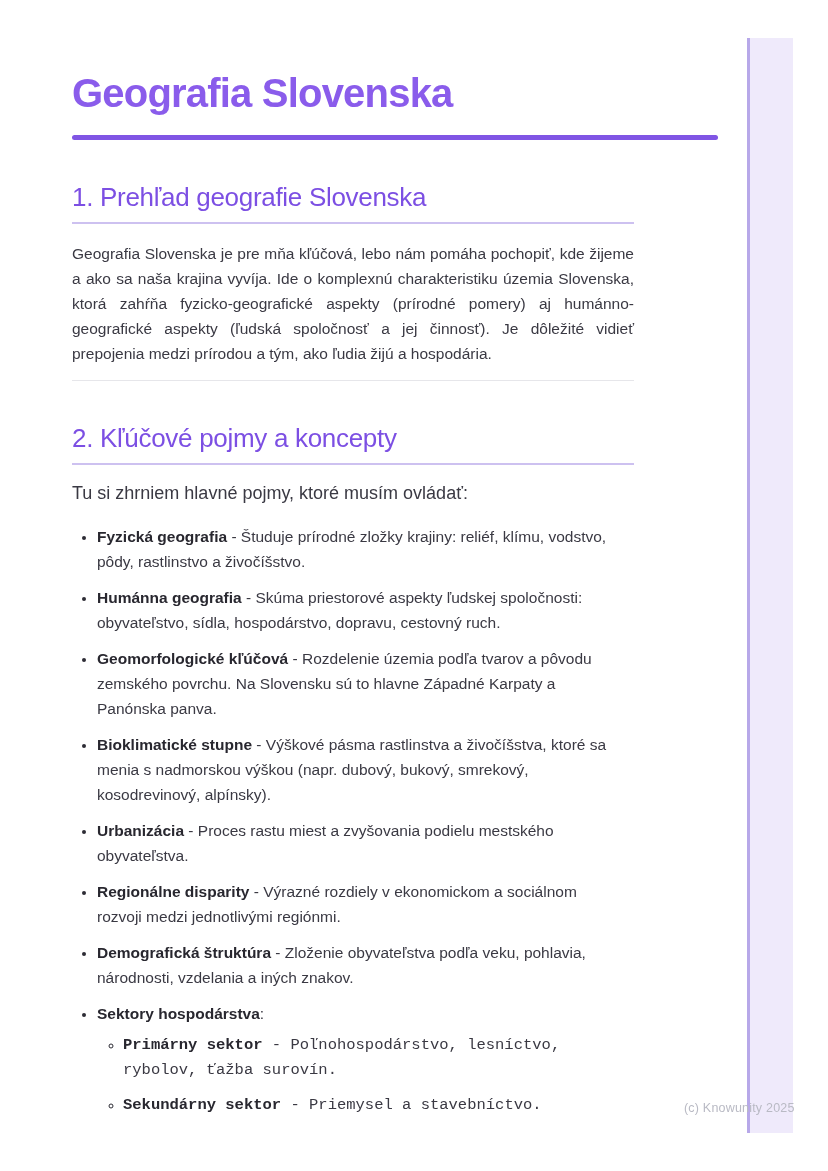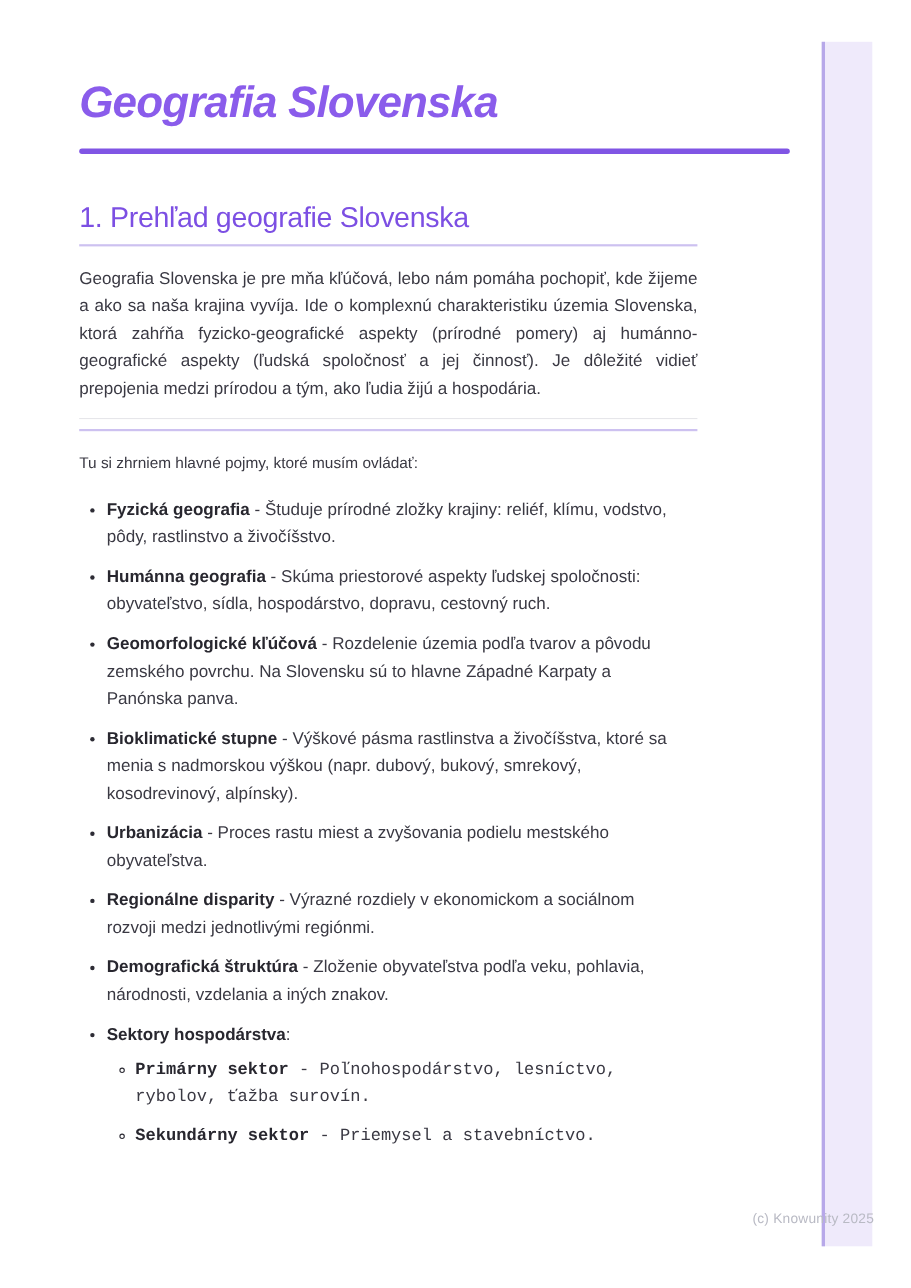--- a/index.html
+++ b/index.html
@@ -31,21 +31,20 @@
     z-index: 2;
   }
 
   .doc-title {
     margin-top: 70px;
     font-size: 40px;
     line-height: 1.15;
     font-weight: 700;
     letter-spacing: -0.8px;
     color: #8a5ceb;
-    font-style: italic;
   }
 
   .title-rule {
     margin-top: 19px;
     width: 646px;
     height: 5px;
     border-radius: 3px;
     background: #8055e4;
   }
 
@@ -78,21 +77,21 @@
     margin-top: 14px;
     width: 562px;
     height: 1px;
     border: none;
     background: #e6e6ea;
   }
 
   .intro {
     margin-top: 16px;
     width: 562px;
-    font-size: 14px;
+    font-size: 18px;
     line-height: 25px;
     color: #3a3943;
   }
 
   ul.terms {
     margin-top: 18px;
     width: 552px;
     padding-left: 25px;
     list-style: disc outside;
   }
@@ -143,20 +142,21 @@
   <div class="title-rule"></div>
 
   <section>
     <h2 class="section-heading">1. Prehľad geografie Slovenska</h2>
     <div class="heading-rule"></div>
     <p class="para">Geografia Slovenska je pre mňa kľúčová, lebo nám pomáha pochopiť, kde žijeme a ako sa naša krajina vyvíja. Ide o komplexnú charakteristiku územia Slovenska, ktorá zahŕňa fyzicko-geografické aspekty (prírodné pomery) aj humánno-geografické aspekty (ľudská spoločnosť a jej činnosť). Je dôležité vidieť prepojenia medzi prírodou a tým, ako ľudia žijú a hospodária.</p>
     <hr class="section-divider">
   </section>
 
   <section>
+    <h2 class="section-heading">2. Kľúčové pojmy a koncepty</h2>
     <div class="heading-rule"></div>
     <p class="intro">Tu si zhrniem hlavné pojmy, ktoré musím ovládať:</p>
 
     <ul class="terms">
       <li><span class="term">Fyzická geografia</span><span> - Študuje prírodné zložky krajiny: reliéf, klímu, vodstvo, pôdy, rastlinstvo a živočíšstvo.</span></li>
       <li><span class="term">Humánna geografia</span><span> - Skúma priestorové aspekty ľudskej spoločnosti: obyvateľstvo, sídla, hospodárstvo, dopravu, cestovný ruch.</span></li>
       <li><span class="term">Geomorfologické kľúčová</span><span> - Rozdelenie územia podľa tvarov a pôvodu zemského povrchu. Na Slovensku sú to hlavne Západné Karpaty a Panónska panva.</span></li>
       <li><span class="term">Bioklimatické stupne</span><span> - Výškové pásma rastlinstva a živočíšstva, ktoré sa menia s nadmorskou výškou (napr. dubový, bukový, smrekový, kosodrevinový, alpínsky).</span></li>
       <li><span class="term">Urbanizácia</span><span> - Proces rastu miest a zvyšovania podielu mestského obyvateľstva.</span></li>
       <li><span class="term">Regionálne disparity</span><span> - Výrazné rozdiely v ekonomickom a sociálnom rozvoji medzi jednotlivými regiónmi.</span></li>

